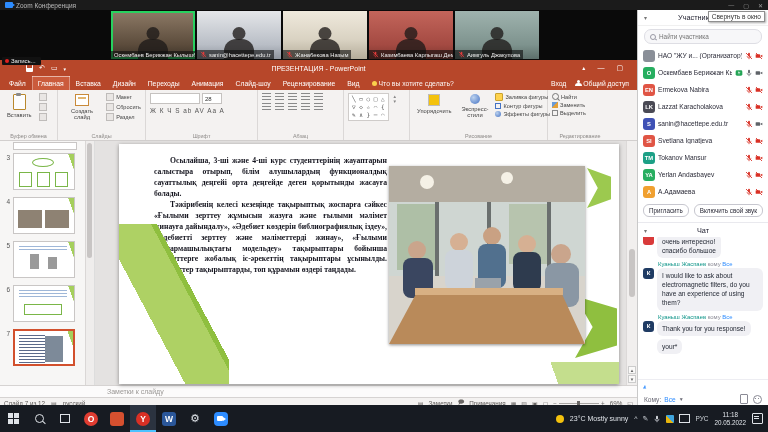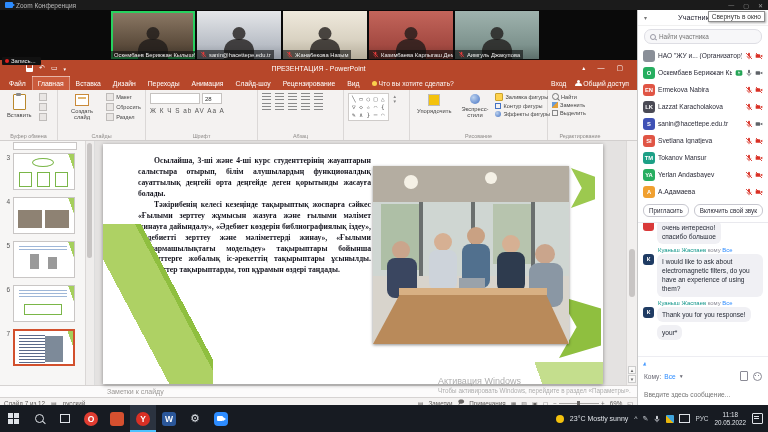--- a/index.html
+++ b/index.html
@@ -108,21 +108,21 @@
 .t-bx{top:18px;width:11px;height:13px;border:1px solid #7ab648}
 .t-ph{top:12px;width:24px;height:18px;background:#8e8273}
 .t-ln{left:5px;top:4px;width:48px;height:8px;background:repeating-linear-gradient(#9fb7d8 0 1px,transparent 1px 3px)}
 .t-bar{bottom:8px;width:9px;background:#9a9a9a}
 .t-bx2{left:10px;top:18px;width:36px;height:9px;border:1px solid #7ab648}
 .t-txt{left:4px;top:4px;width:26px;height:28px;background:repeating-linear-gradient(#5b6a8a 0 1px,transparent 1px 3px)}
 .t-img{right:10px;top:5px;width:18px;height:26px;background:#7d8a99}
 .thumbs-scroll{width:8px;background:#efedec;border-right:1px solid #ddd;position:relative}
 .thumbs-scroll .handle{position:absolute;top:2px;left:1px;width:5px;height:115px;background:#c8c5c4;border-radius:3px}
 .slide-zone{flex:1;position:relative;background:#e4e2e1}
-.slide{position:absolute;left:8px;top:3px;width:500px;height:240px;background:#fff;box-shadow:0 1px 4px rgba(0,0,0,.4);overflow:hidden}
+.slide{position:absolute;left:24px;top:3px;width:500px;height:240px;background:#fff;box-shadow:0 1px 4px rgba(0,0,0,.4);overflow:hidden}
 .slide-text{position:absolute;left:35px;top:12px;width:233px;font-family:"Liberation Serif","DejaVu Serif",serif;font-size:7.7px;font-weight:700;color:#14141e;text-align:justify;line-height:1.42}
 .slide-text p{margin:0;text-indent:16px}
 .photo{position:absolute;right:34px;top:22px;width:196px;height:178px;box-shadow:0 1px 3px rgba(0,0,0,.45);z-index:2}
 .photo svg{display:block;width:100%;height:100%}
 .grn-left{position:absolute;left:0;bottom:0;width:110px;height:160px;background:linear-gradient(62deg,transparent 34%,#aed164 34% 60%,#8fbf3f 60% 63%,transparent 63%);z-index:1}
 .grn-a{position:absolute;right:8px;top:24px;width:24px;height:40px;background:#9cc94f;clip-path:polygon(0 0,100% 22%,100% 78%,0 100%,45% 50%);z-index:1}
 .grn-b{position:absolute;right:2px;bottom:26px;width:42px;height:62px;background:#8fbf3f;clip-path:polygon(0 0,100% 20%,100% 80%,0 100%,42% 50%);z-index:1}
 .grn-c{position:absolute;right:0;bottom:0;width:90px;height:22px;background:linear-gradient(70deg,transparent 30%,#c4de8d 30%);z-index:0}
 .vscroll{width:10px;background:#f1efee;border-left:1px solid #dcd9d8;position:relative}
 .vthumb{position:absolute;top:108px;left:2px;width:6px;height:48px;background:#c8c5c4;border-radius:3px}
@@ -731,20 +731,24 @@
               <path d="M8 5.6 11 4v4L8 6.4z" fill="currentColor"></path>
               <line x1="1.5" y1="1.5" x2="10.5" y2="10.5" stroke="currentColor" stroke-width="1.3"></line>
             </svg>
           </span>
         </div>
       </div>
     <div class="pbtns">
       <span class="pbtn">Пригласить</span>
       <span class="pbtn">Включить свой звук</span>
     </div>
+    <div class="chat-head">
+      <span class="chev">▾</span>
+      <span>Чат</span>
+    </div>
     <div class="cmsgs" id="cmsgs">
         <div class="crow" style="margin-top: -3px;">
           <span class="cavatar" style="background: rgb(217, 58, 58);"></span>
           <span class="bstack">
             <span class="bubble">очень интересно!
 спасибо большое</span>
           </span>
         </div>
         <div class="csender"><span class="nm">Куаныш Жаспаев</span> <span class="to">кому</span> <span class="all">Все</span></div>
         <div class="crow">
@@ -768,29 +772,22 @@
     </div>
     <div class="torow">
       <span>Кому:</span>
       <span class="tochip">Все</span>
       <span class="tocar">▼</span>
       <span class="torow-ics">
         <span class="ic-file"></span>
         <span class="ic-smile"></span>
       </span>
     </div>
-    <div class="cinput-wrap">
-      <input placeholder="Введите здесь сообщение..." style="">
-    </div>
   </div>
 
-  <div class="watermark">
-    <div class="wm1">Активация Windows</div>
-    <div class="wm2">Чтобы активировать Windows, перейдите в раздел «Параметры».</div>
-  </div>
 
   <div class="taskbar">
     <div class="tb-apps" id="tbapps">
         <div class="tbi">
           <span class="win-logo">
             <b></b>
             <b></b>
             <b></b>
             <b></b>
           </span>

